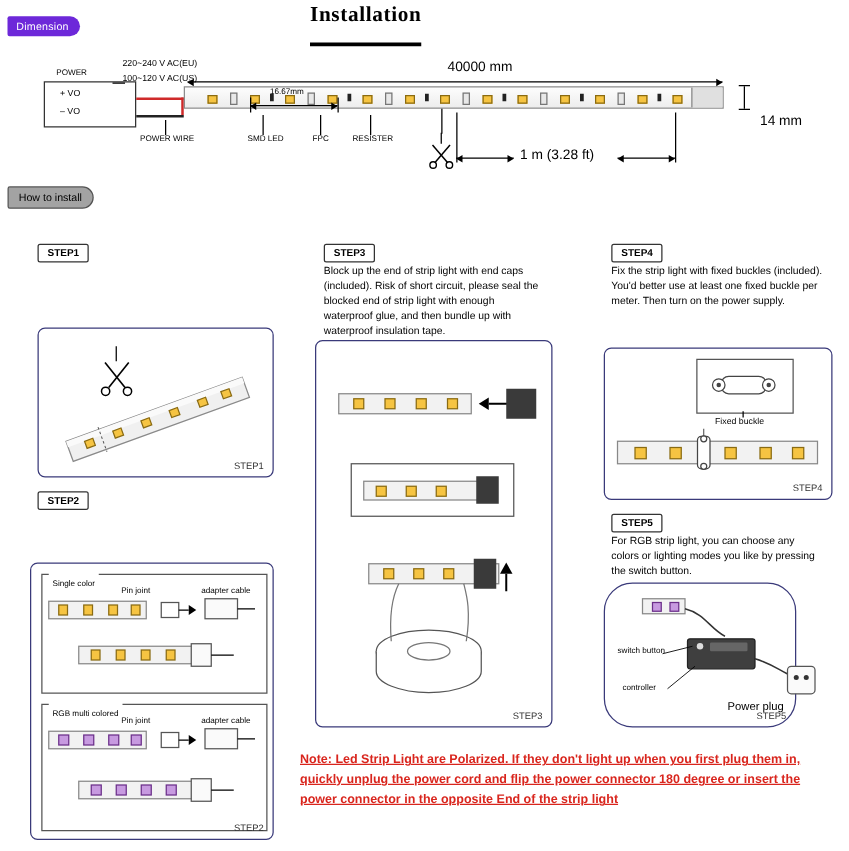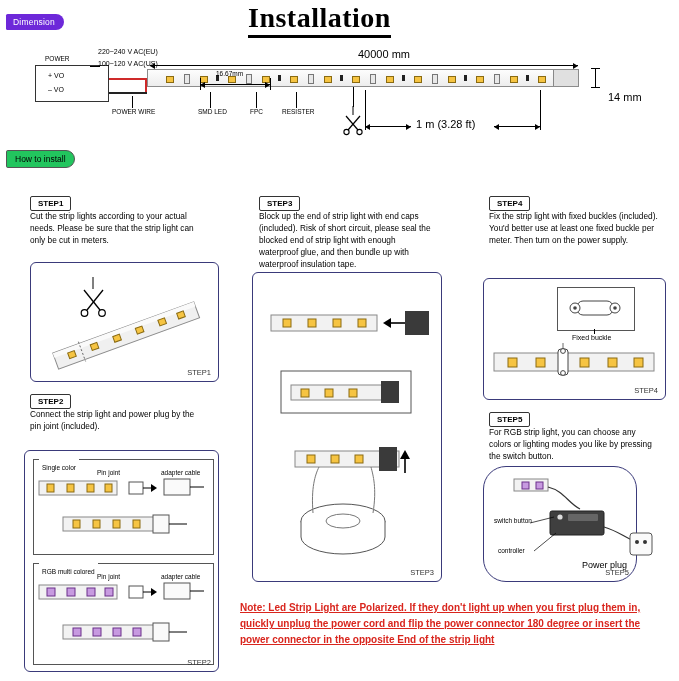--- a/index.html
+++ b/index.html
@@ -25,44 +25,44 @@
   .tag {
     background: #6d28d9;
     color: #fff;
     font-size: 8.5px;
     padding: 3px 9px 3px 7px;
     border-radius: 2px 10px 10px 2px;
     display: inline-block;
     letter-spacing: .2px;
   }
   .tag-plain {
-    background: #22c55e;
+    background: #a3a3a3;
     border: 1px solid #555;
     color: #000;
     font-size: 8.5px;
     padding: 3px 8px;
     border-radius: 2px 10px 10px 2px;
     display: inline-block;
   }
   .step-tag {
     background: #ffffff;
     border: 1px solid #333;
     font-size: 8px;
     padding: 2px 7px;
     border-radius: 2px;
     display: inline-block;
     font-weight: bold;
   }
   .title {
     font-family: "Liberation Serif", serif;
     font-weight: bold;
-    font-size: 28px;
+    font-size: 17px;
     letter-spacing: .5px;
     border-bottom: 3px solid #000;
-    padding-bottom: 1px;
+    padding-bottom: 12px;
   }
   .txt { font-size: 8.3px; line-height: 1.45; }
   .tiny { font-size: 6.5px; }
   .tiny7 { font-size: 7px; }
   .panel {
     border: 1px solid #3a3a7a;
     border-radius: 6px;
     background: #fff;
     box-sizing: border-box;
   }
@@ -236,21 +236,20 @@
     <div class="vline abs" style="left:520px; top:50px; height:40px;"></div>
   </div>
 
   <div class="abs" style="left:6px; top:148px;">
     <span class="tag-plain">How to install</span>
   </div>
 
   <div class="abs" style="left:30px; top:192px;">
     <span class="step-tag">STEP1</span>
   </div>
-  <div class="abs txt" style="left:30px; top:210px; width:170px;">Cut the strip lights according to your actual needs. Please be sure that the strip light can only be cut in meters.</div>
 
   <div class="panel abs" style="left:30px; top:262px; width:189px; height:120px;">
 
     <svg width="189" height="120" viewBox="0 0 189 120" style="position:absolute;left:0;top:0;">
       <g transform="rotate(-20 95 72)">
         <rect x="20" y="64" width="150" height="17" fill="#f0f0f0" stroke="#8a8a8a" stroke-width="1"></rect>
         <rect x="20" y="64" width="150" height="5" fill="#fafafa" stroke="none"></rect>
         <rect x="34" y="69" width="7" height="6" fill="#f6c442" stroke="#8a6b12"></rect>
         <rect x="58" y="69" width="7" height="6" fill="#f6c442" stroke="#8a6b12"></rect>
         <rect x="82" y="69" width="7" height="6" fill="#f6c442" stroke="#8a6b12"></rect>
@@ -267,21 +266,20 @@
         <circle cx="5.5" cy="36" r="3.3" fill="none" stroke="#000" stroke-width="1.2"></circle>
         <circle cx="23" cy="36" r="3.3" fill="none" stroke="#000" stroke-width="1.2"></circle>
       </g>
     </svg>
     <span class="panel-lbl">STEP1</span>
   </div>
 
   <div class="abs" style="left:30px; top:390px;">
     <span class="step-tag">STEP2</span>
   </div>
-  <div class="abs txt" style="left:30px; top:408px; width:170px;">Connect the strip light and power plug by the pin joint (included).</div>
 
   <div class="panel abs" style="left:24px; top:450px; width:195px; height:222px;">
 
     <div class="abs" style="left:8px; top:8px; width:179px; height:94px; border:1px solid #555;"></div>
     <div class="abs" style="left:14px; top:5px; background:#fff; padding:0 3px;">
       <span class="tiny">Single color</span>
     </div>
     <svg class="abs" style="left:8px; top:14px;" width="179" height="90" viewBox="0 0 179 90">
 
       <rect x="6" y="16" width="78" height="14" fill="#f2f2f2" stroke="#888"></rect>

